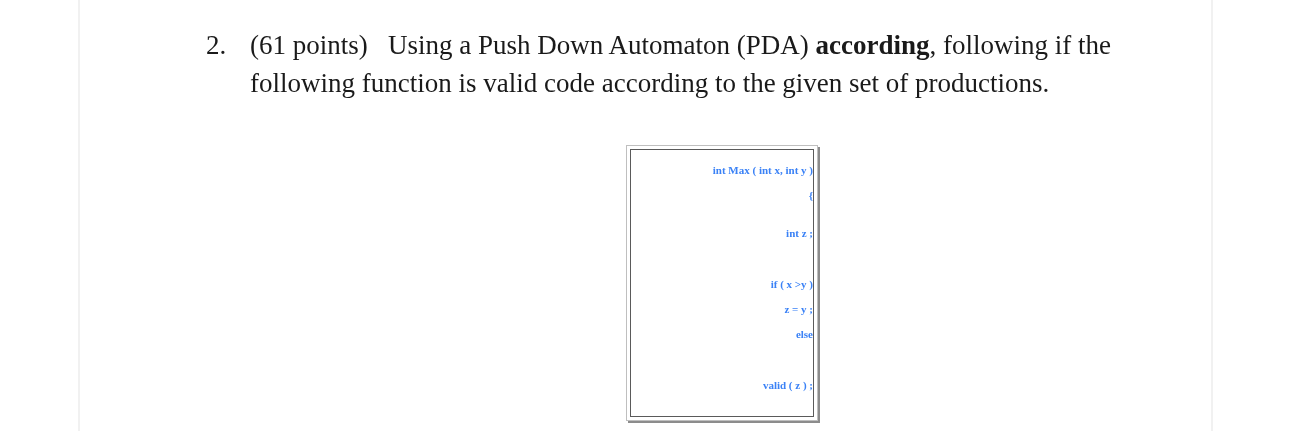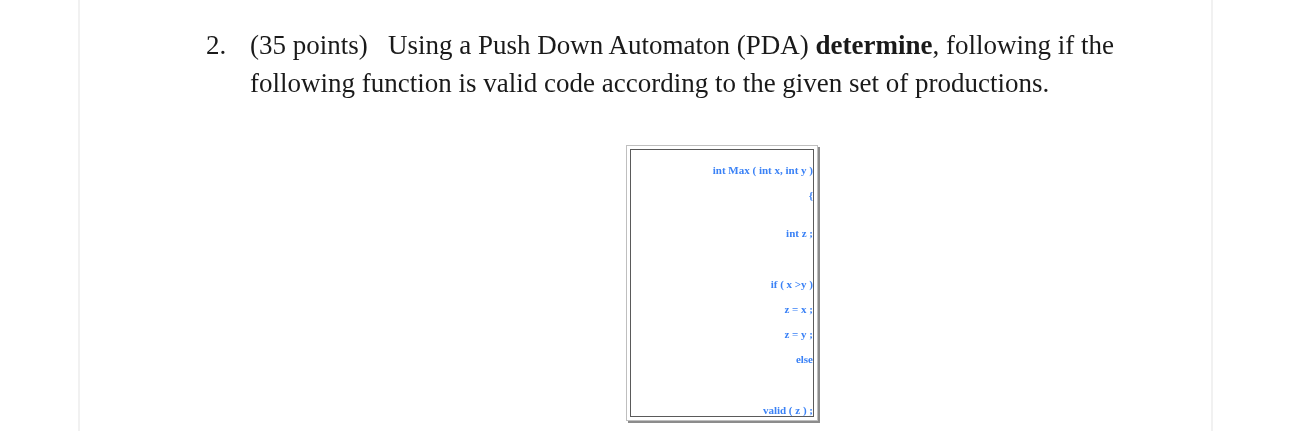--- a/index.html
+++ b/index.html
@@ -115,37 +115,36 @@
 
 <div class="page">
 
   <div class="page-rule left"></div>
   <div class="page-rule right"></div>
 
   <div class="question">
     <div class="q-row">
       <div class="q-number">2.</div>
       <div class="q-body">
-        <div class="q-line"><span>(35 points)   Using a Push Down Automaton (PDA) </span><span class="q-strong">determine</span><span>, following if the</span></div>
+        <div class="q-line"><span>(61 points)   Using a Push Down Automaton (PDA) </span><span class="q-strong">according</span><span>, following if the</span></div>
         <div class="q-line">following function is valid code according to the given set of productions.</div>
       </div>
     </div>
   </div>
 
   <div class="code-figure">
     <div class="code-figure-inner">
       <div class="code-list" id="code-list">
           <div class="code-line indent-0">int Max ( int x, int y )</div>
           <div class="code-line indent-1">{</div>
           <div class="code-line indent-0 blank"></div>
           <div class="code-line indent-2">int z ;</div>
           <div class="code-line indent-0 blank"></div>
           <div class="code-line indent-0 blank"></div>
           <div class="code-line indent-2">if ( x &gt;y )</div>
-          <div class="code-line indent-3">z = x ;</div>
           <div class="code-line indent-3">z = y ;</div>
           <div class="code-line indent-2">else</div>
           <div class="code-line indent-0 blank"></div>
           <div class="code-line indent-0 blank"></div>
           <div class="code-line indent-2">valid ( z ) ;</div>
         </div>
     </div>
   </div>
 
 </div>

